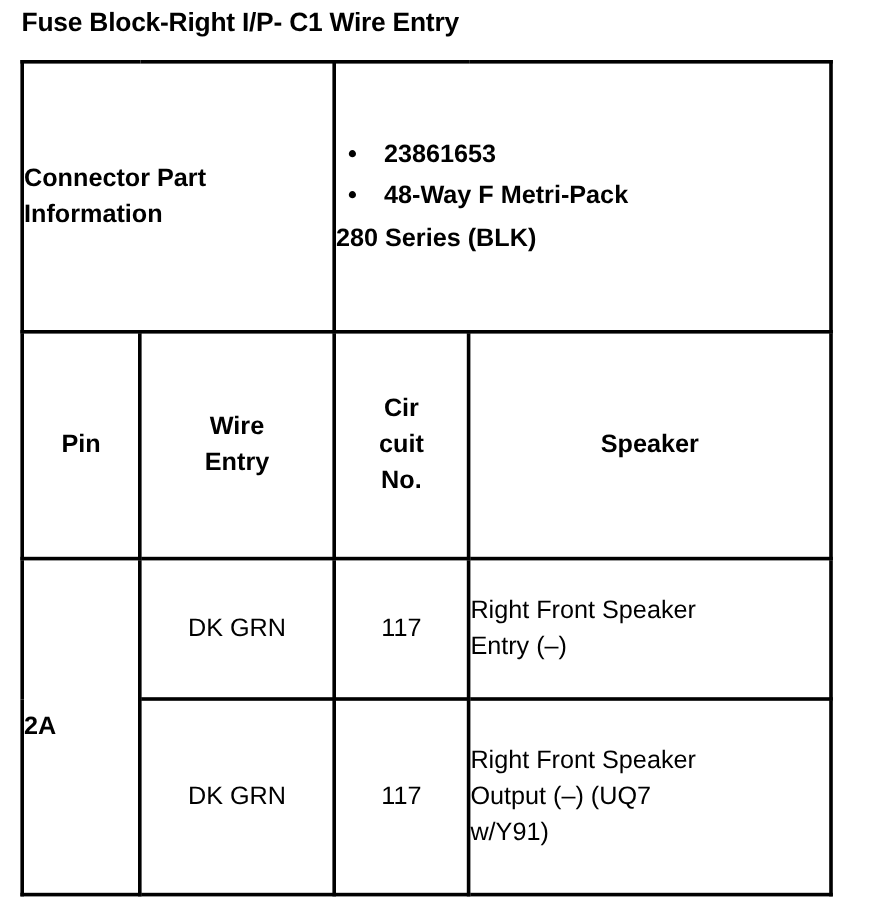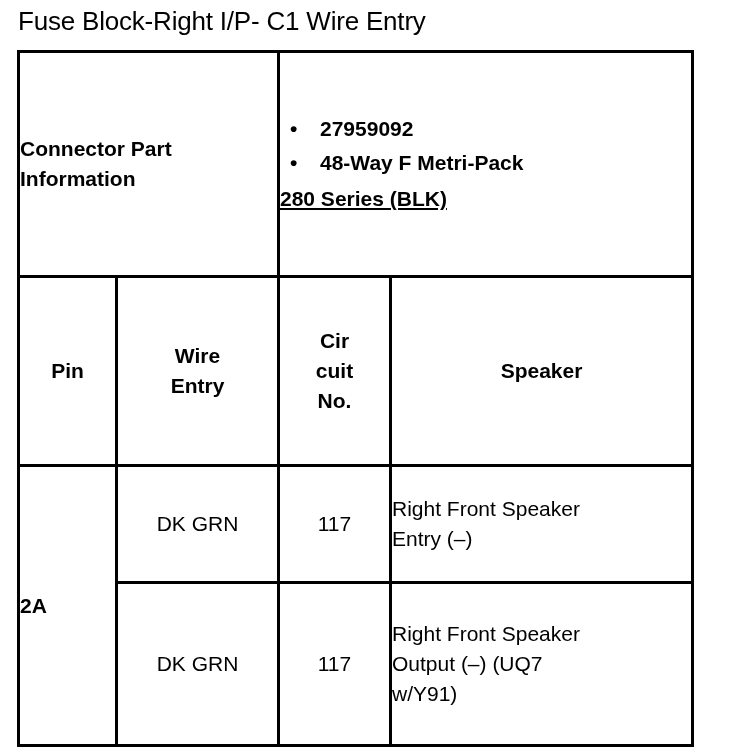--- a/index.html
+++ b/index.html
@@ -13,22 +13,22 @@
     position: relative;
     font-family: "Liberation Sans", sans-serif;
     color: #000000;
     overflow: hidden;
   }
 
   #page-title {
     position: absolute;
     left: 18px;
     top: 6px;
-    font-size: 26px;
-    font-weight: normal;
+    font-size: 22px;
+    font-weight: bold;
     letter-spacing: -0.2px;
     white-space: nowrap;
   }
 
   #wire-entry-table {
     position: absolute;
     left: 17px;
     top: 50px;
     width: 674px;
     border-collapse: collapse;
@@ -70,21 +70,20 @@
     white-space: nowrap;
   }
   .bullet-list li .bullet-dot {
     position: absolute;
     left: 10px;
     top: 0;
   }
   .connector-info-tail {
     margin-top: 6px;
     white-space: nowrap;
-    text-decoration: underline;
   }
 
   
   .cell-header {
     height: 186px;
     text-align: center;
     font-weight: bold;
     vertical-align: bottom;
     padding-bottom: 12px;
   }
@@ -126,21 +125,21 @@
 
     <tr>
       <td class="cell-connector-label" colspan="2">
         <span class="line">Connector Part</span>
         <span class="line">Information</span>
       </td>
       <td class="cell-connector-info" colspan="2">
         <ul class="bullet-list">
           <li>
             <span class="bullet-dot">•</span>
-            <span>27959092</span>
+            <span>23861653</span>
           </li>
           <li>
             <span class="bullet-dot">•</span>
             <span>48-Way F Metri-Pack</span>
           </li>
         </ul>
         <div class="connector-info-tail">280 Series (BLK)</div>
       </td>
     </tr>
 

